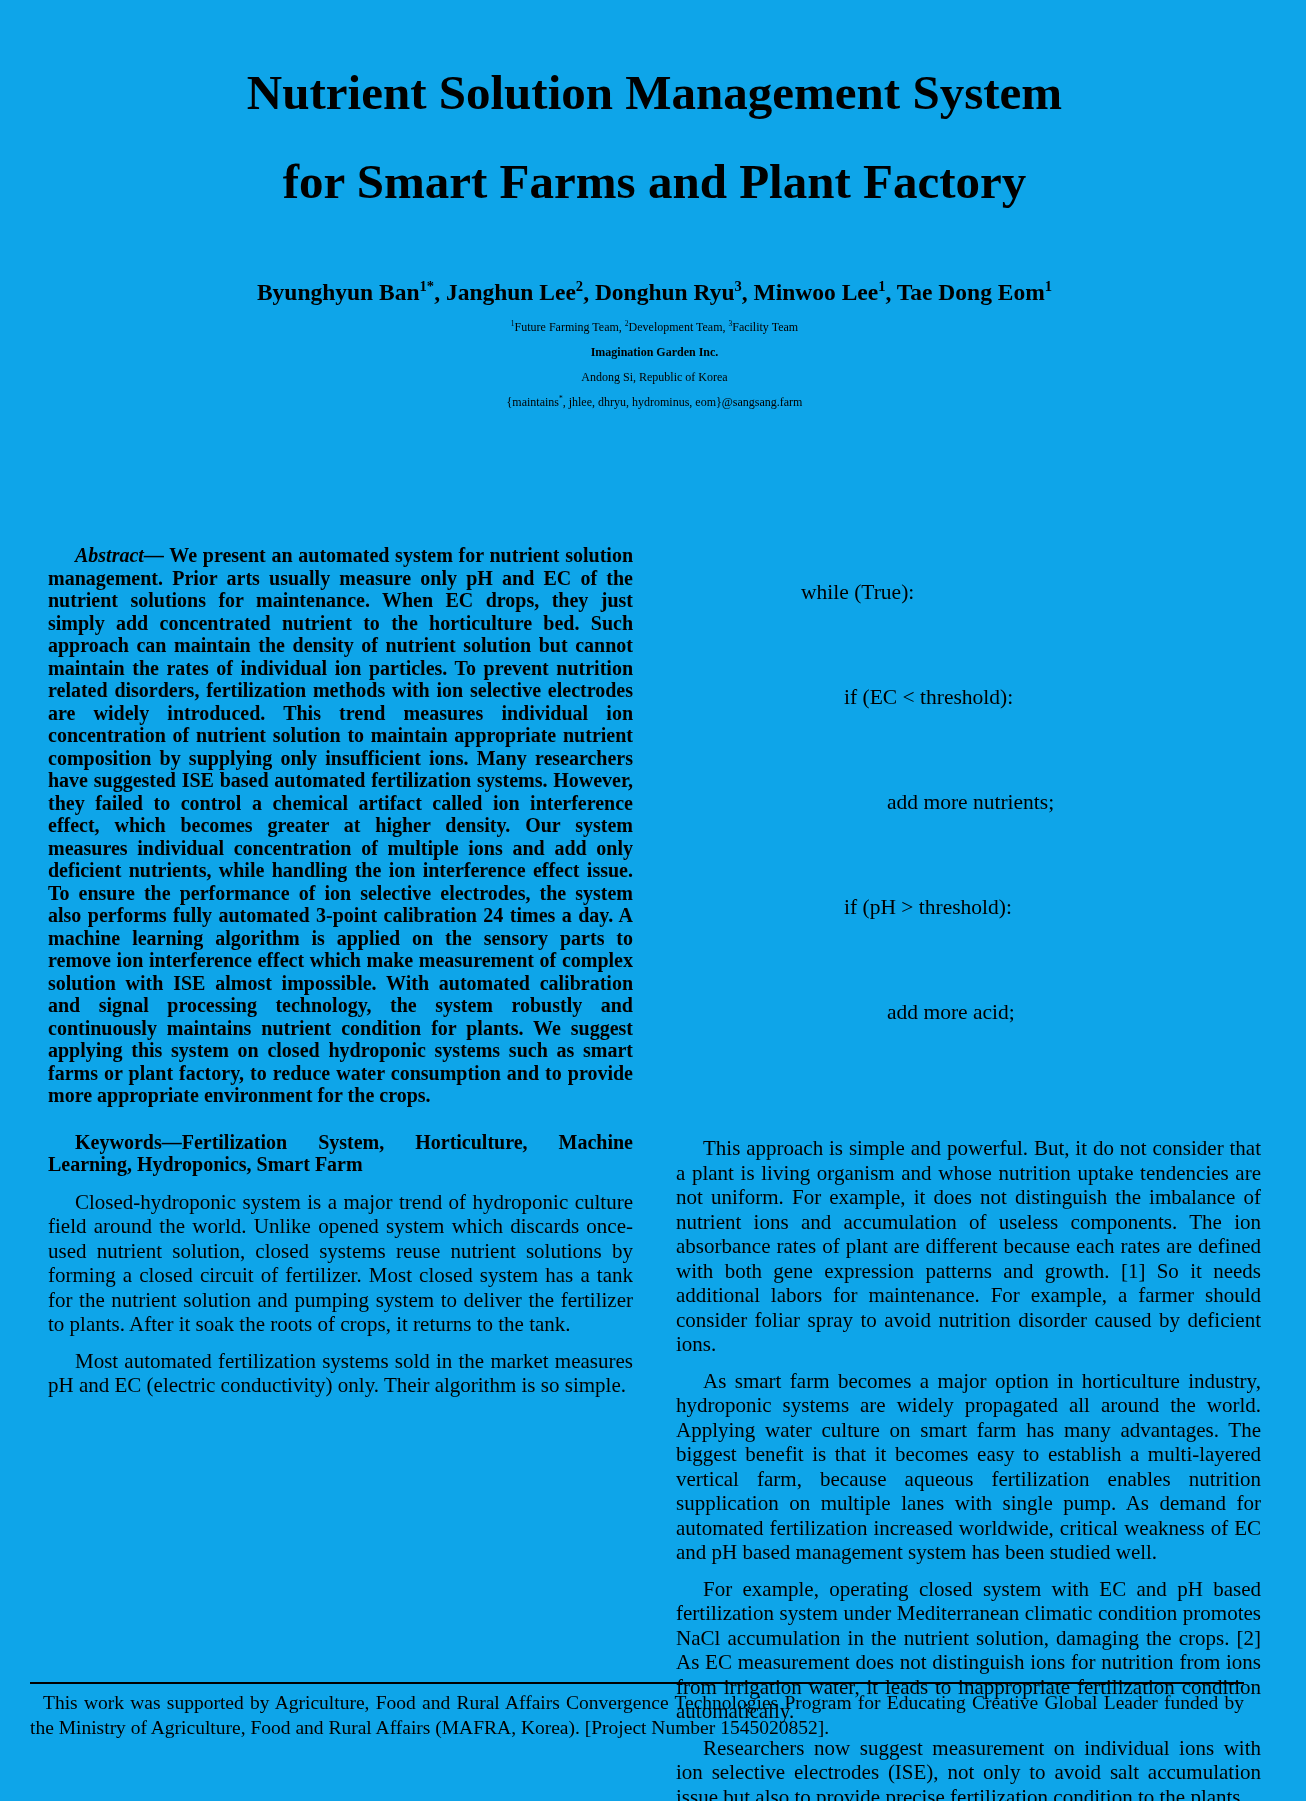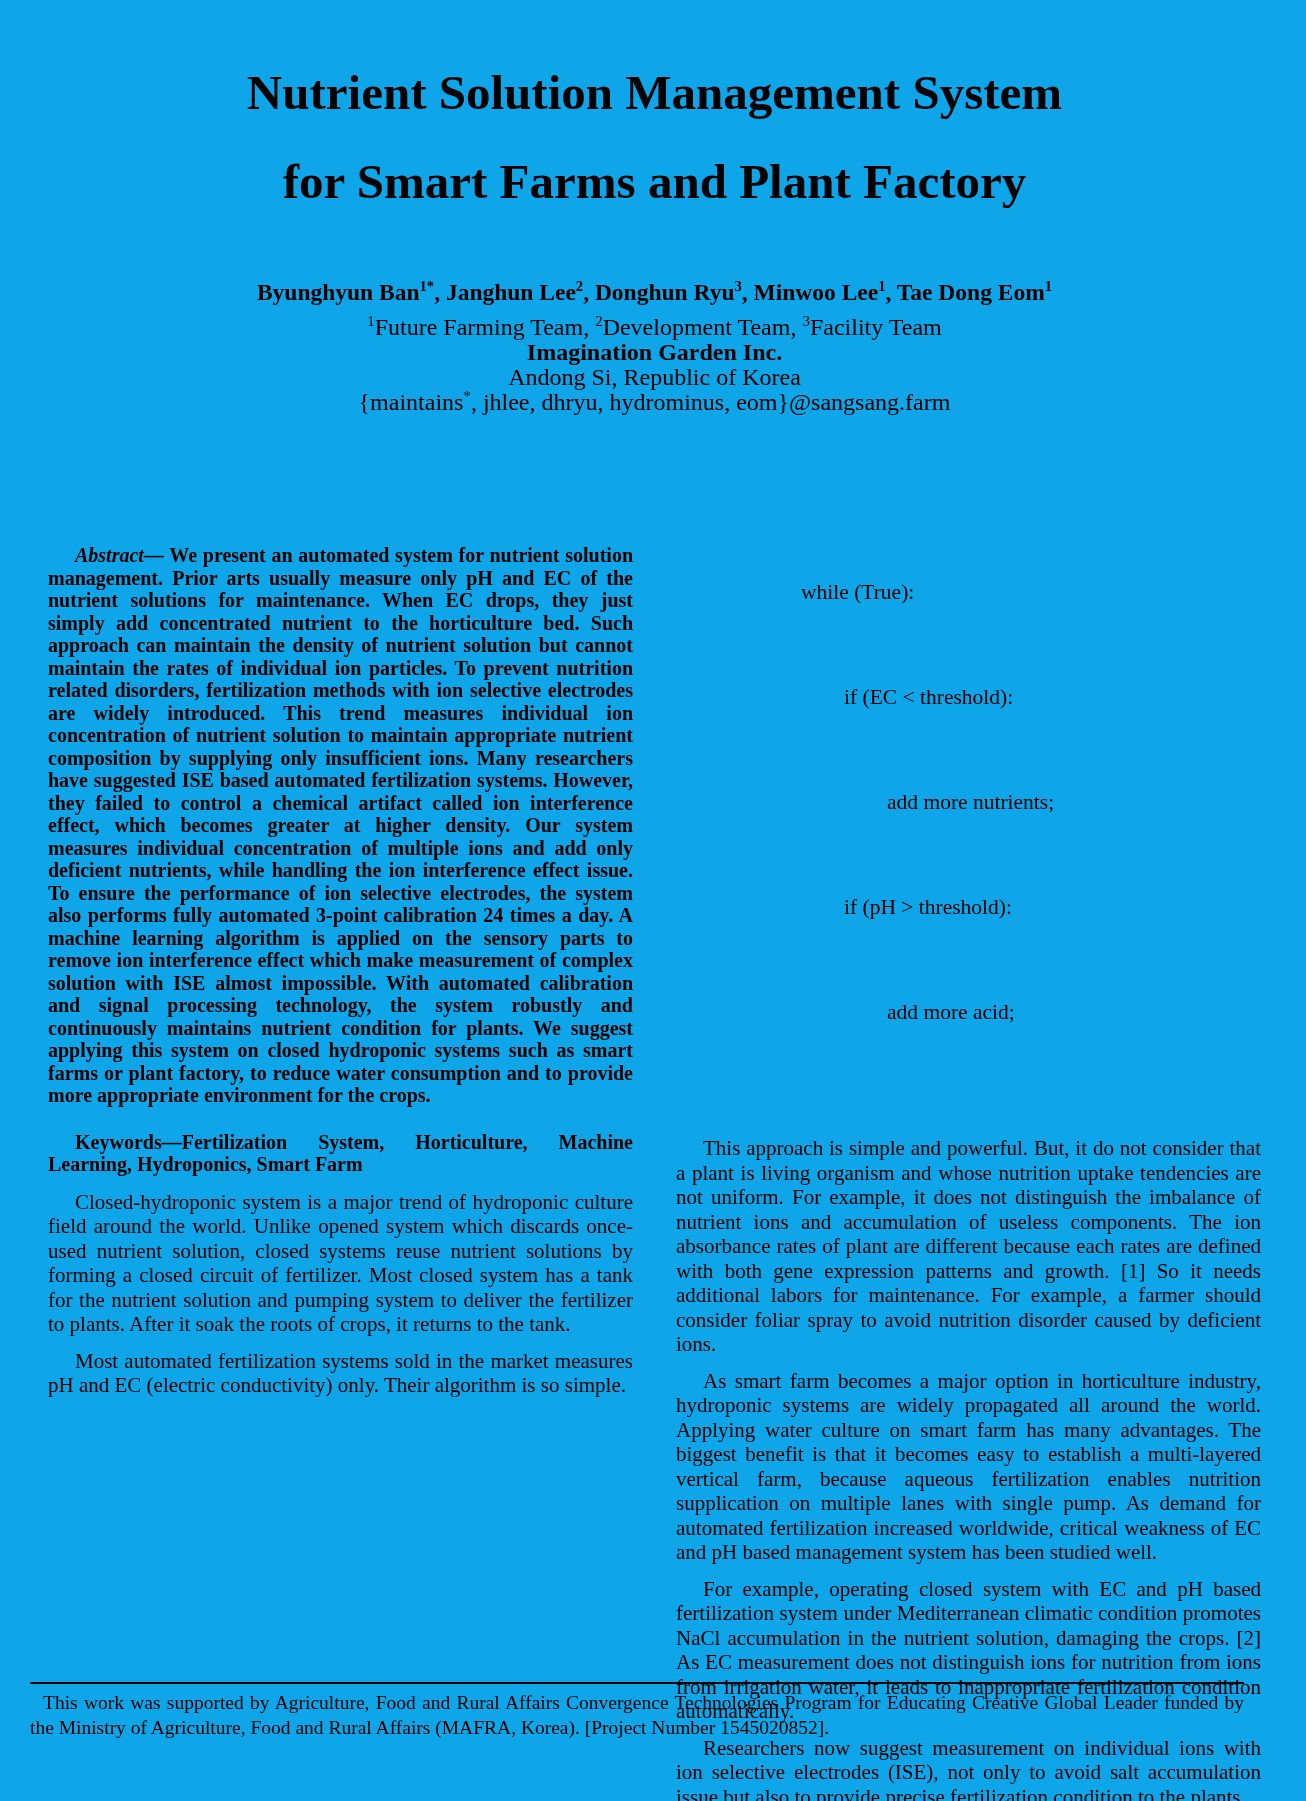--- a/index.html
+++ b/index.html
@@ -12,21 +12,21 @@
     font-family:"Liberation Serif","DejaVu Serif",serif;
     overflow:hidden;
   }
   
   .header { position:absolute; top:0; left:48px; width:1213px; text-align:center; }
   .title { margin:68px 0 0; font-size:49px; font-weight:bold; line-height:1.04; }
   .title .title-line { display:block; }
   .title .title-line + .title-line { margin-top:38px; }
   .authors { margin-top:70px; font-size:23.5px; font-weight:bold; line-height:1.2; }
   sup { font-size:0.62em; line-height:0; }
-  .affil { font-size:24px; line-height:25px; }
+  .affil { font-size:12px; line-height:25px; }
   .affil-first { margin-top:9px; }
   .affil-bold { font-weight:bold; }
   
   .columns {
     position:absolute; top:500px; left:48px; width:1213px;
     display:flex; gap:43px; align-items:flex-start;
   }
   .col { width:585px; }
   .col-left { padding-top:44px; }
   .abstract {

